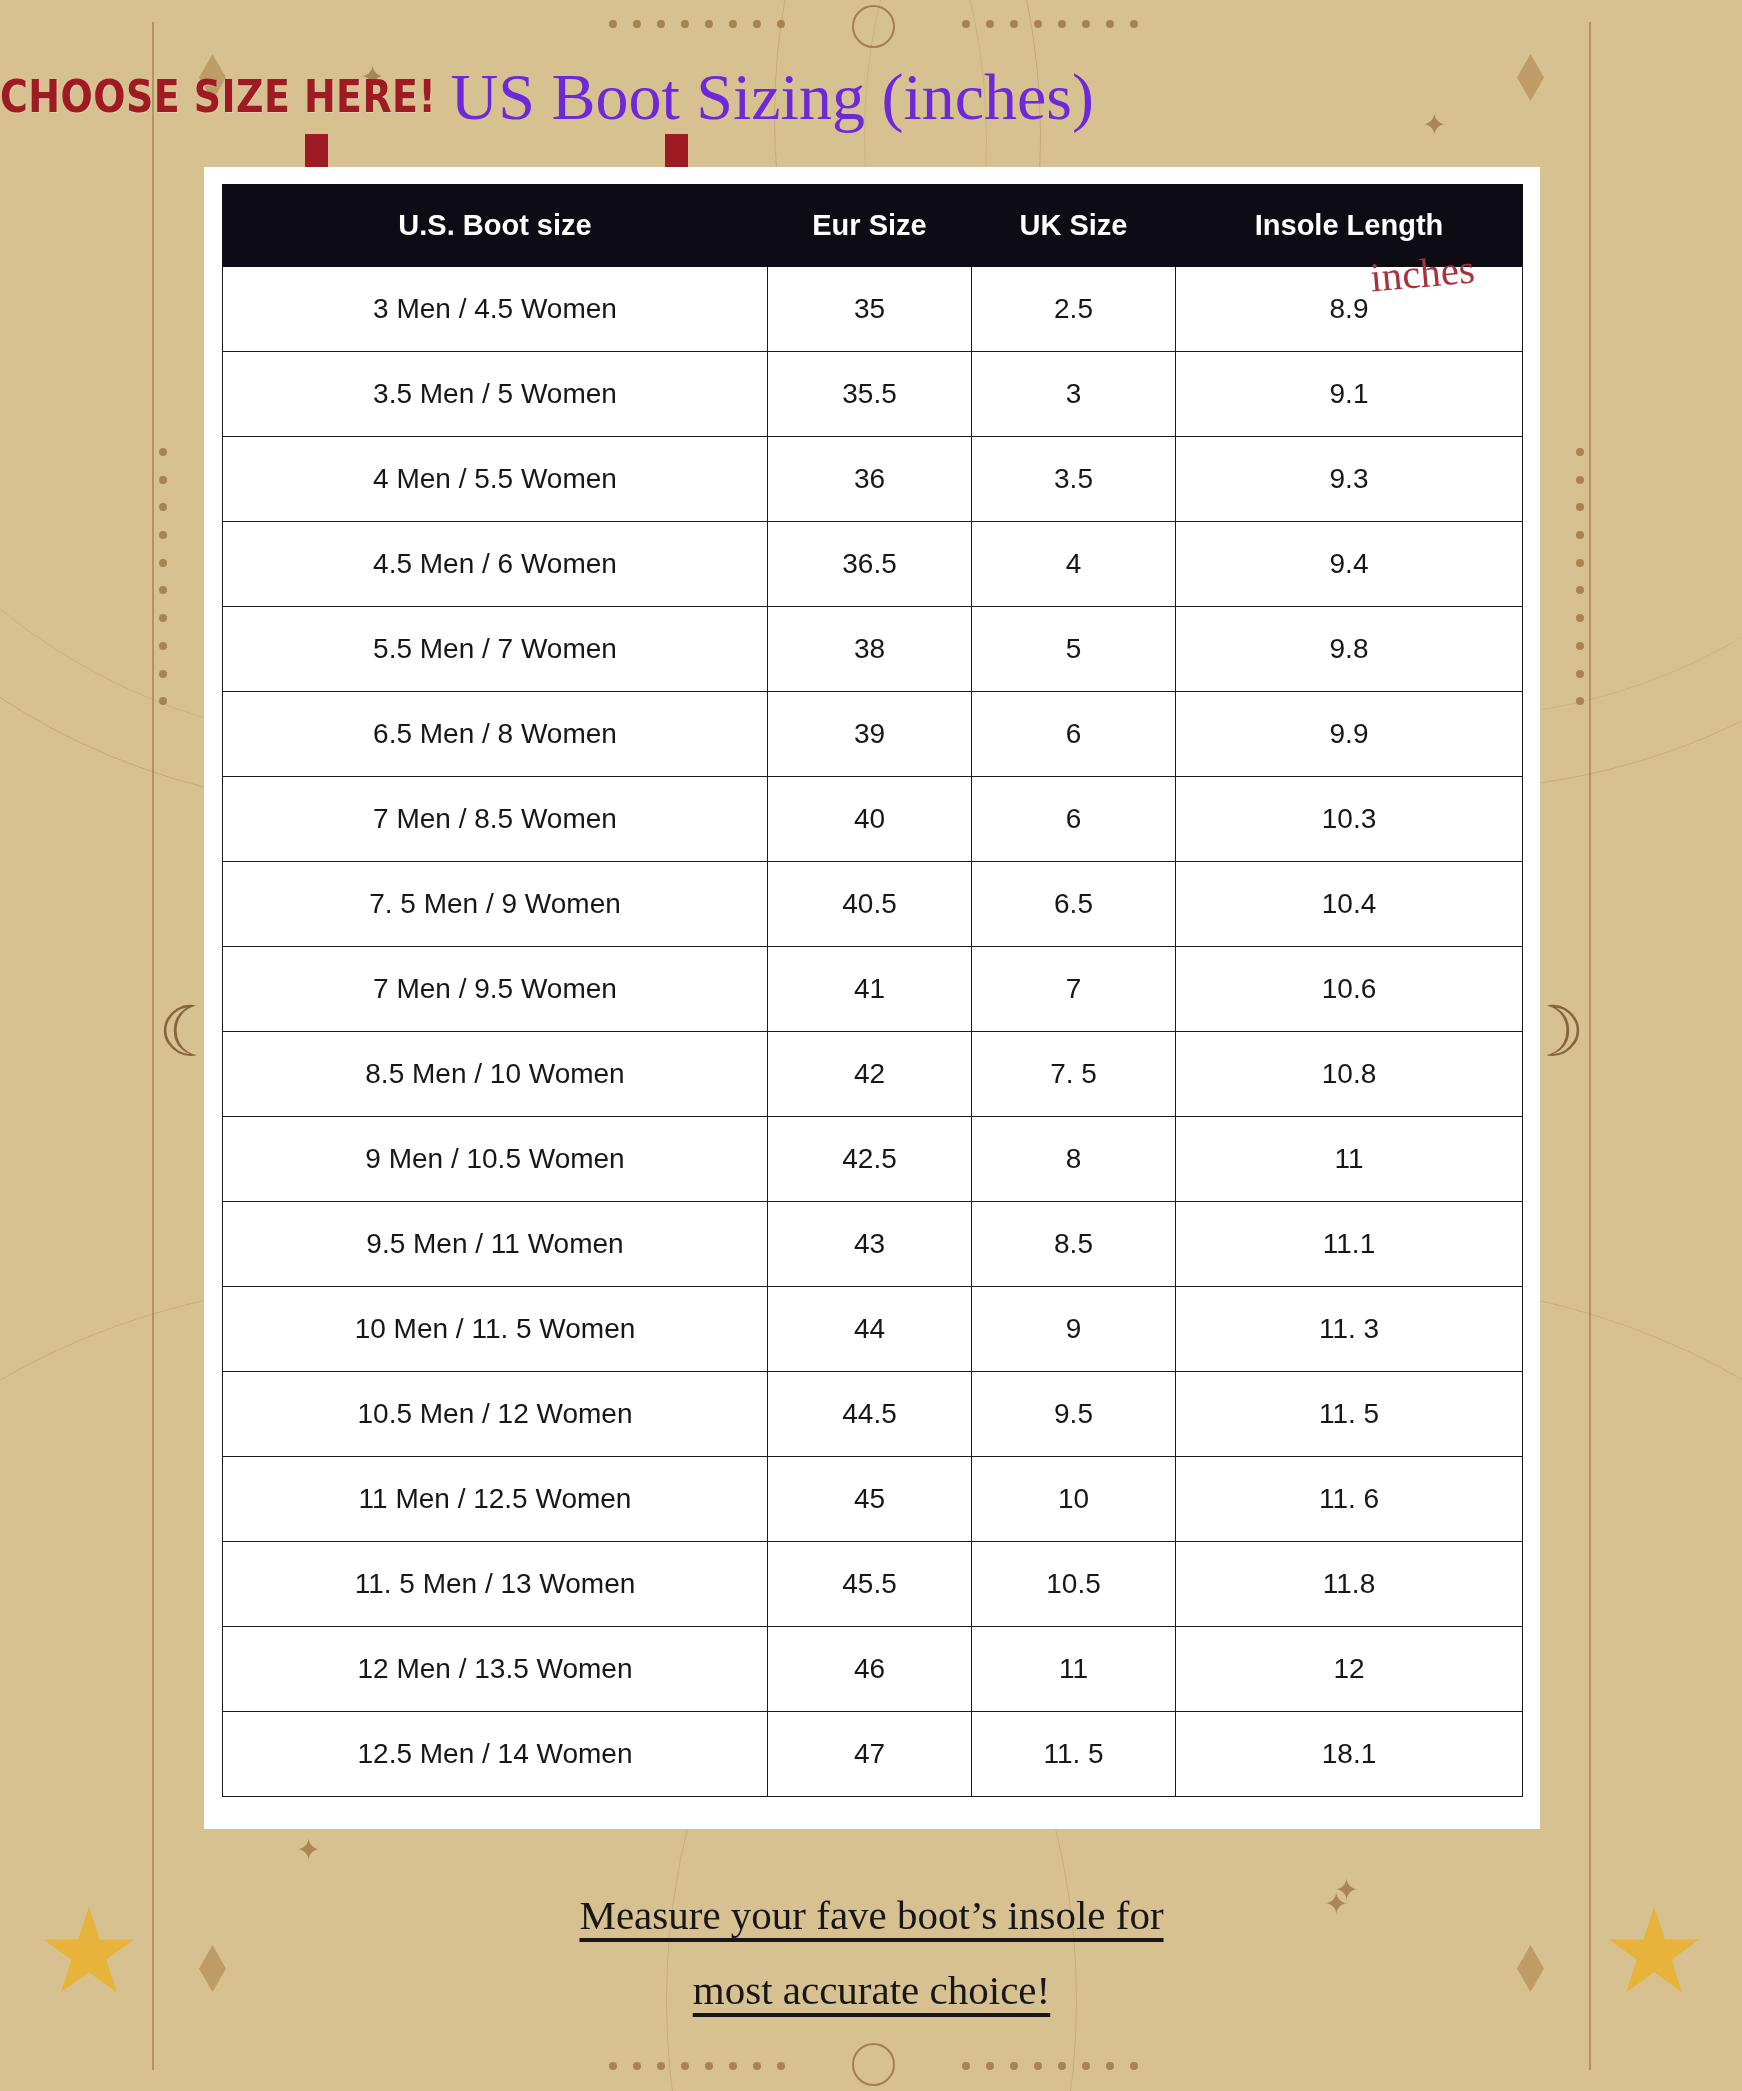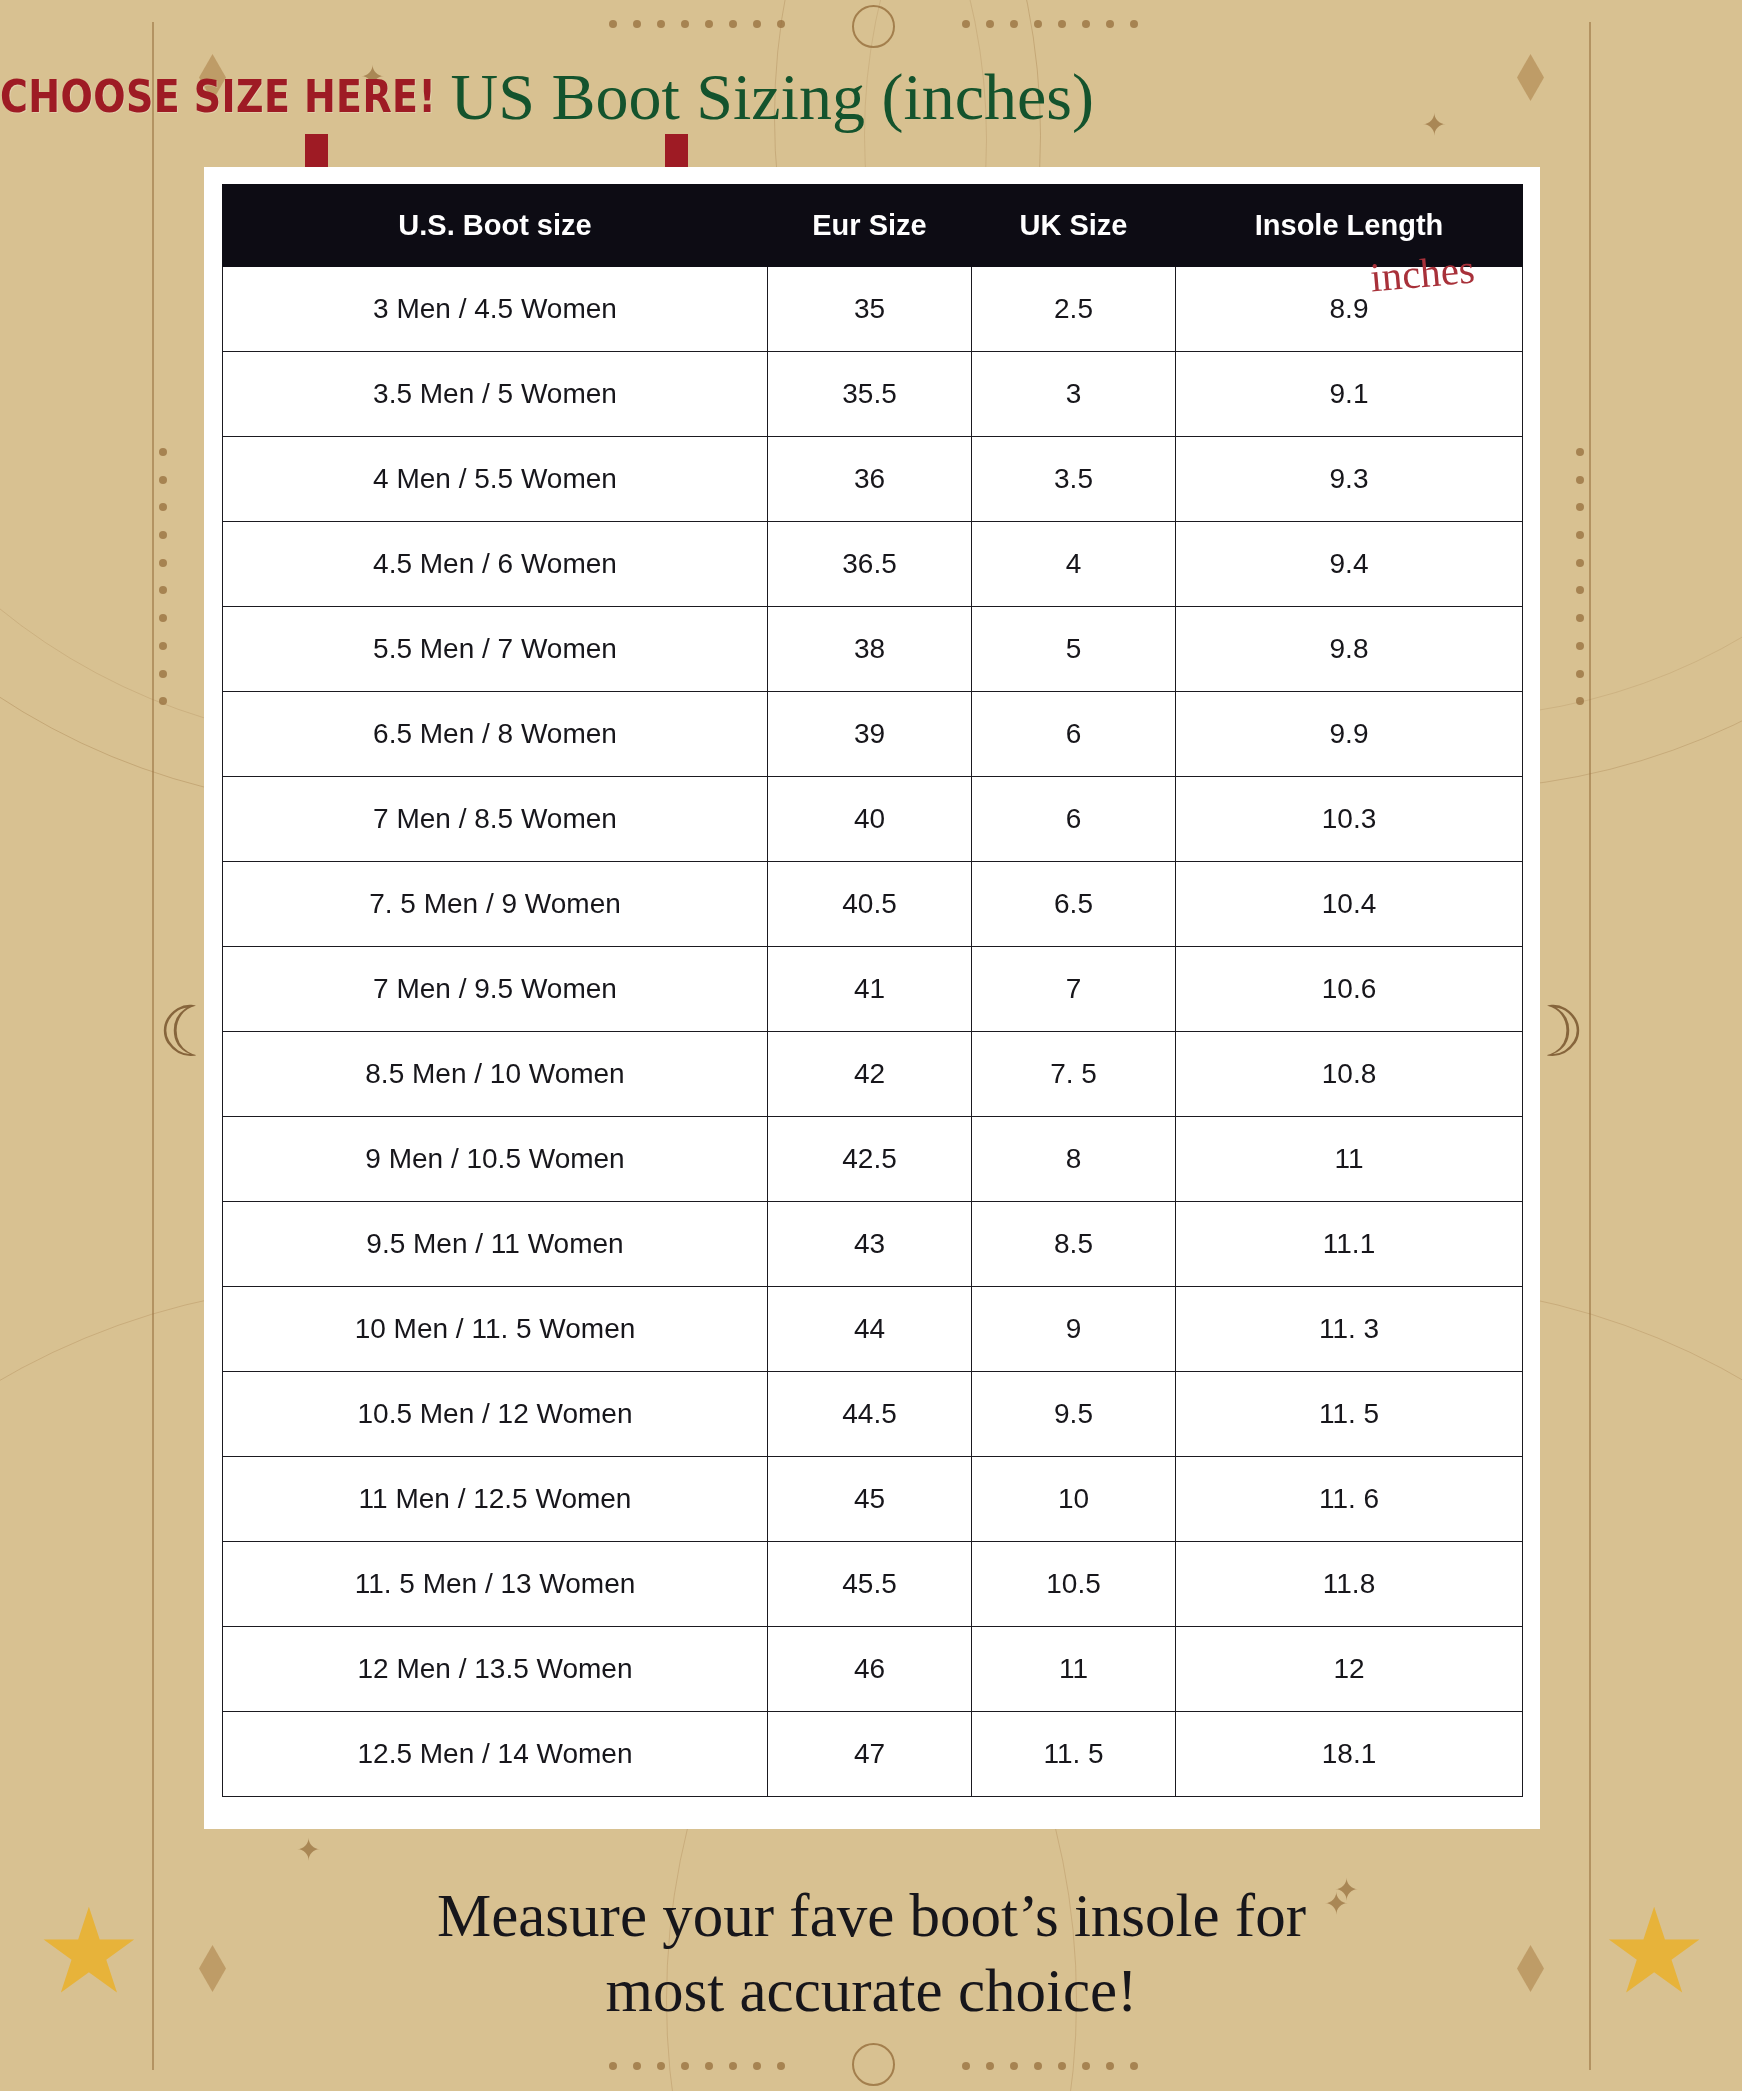--- a/index.html
+++ b/index.html
@@ -131,21 +131,21 @@
     font-weight: bold;
     font-size: 38px;
     letter-spacing: 0.4px;
     text-transform: uppercase;
     transform: scaleY(1.18);
     transform-origin: bottom center;
     padding-bottom: 7.2px;
     text-shadow: 0.9px 0.9px 0 rgba(255,255,255,0.25);
   }
   .main-title {
-    color: #14532d;
+    color: #6d28d9;
     font-family: "Liberation Serif", serif;
     font-size: 66px;
     line-height: 68px;
     white-space: nowrap;
   }
 
   
   .arrow {
     position: absolute;
     width: 23px;
@@ -219,22 +219,23 @@
   .footer {
     position: absolute;
     left: 107px;
     right: 107px;
     bottom: 63px;
     text-align: center;
     font-family: "Liberation Serif", serif;
     color: #17161b;
   }
   .footer-line {
-    font-size: 61px;
+    font-size: 41px;
     line-height: 75px;
+    text-decoration: underline;
     text-underline-offset: 9px;
     white-space: nowrap;
   }
 </style>
 </head>
 <body>
 
 <div class="page">
 
   <div class="bg-arc a1"></div>

